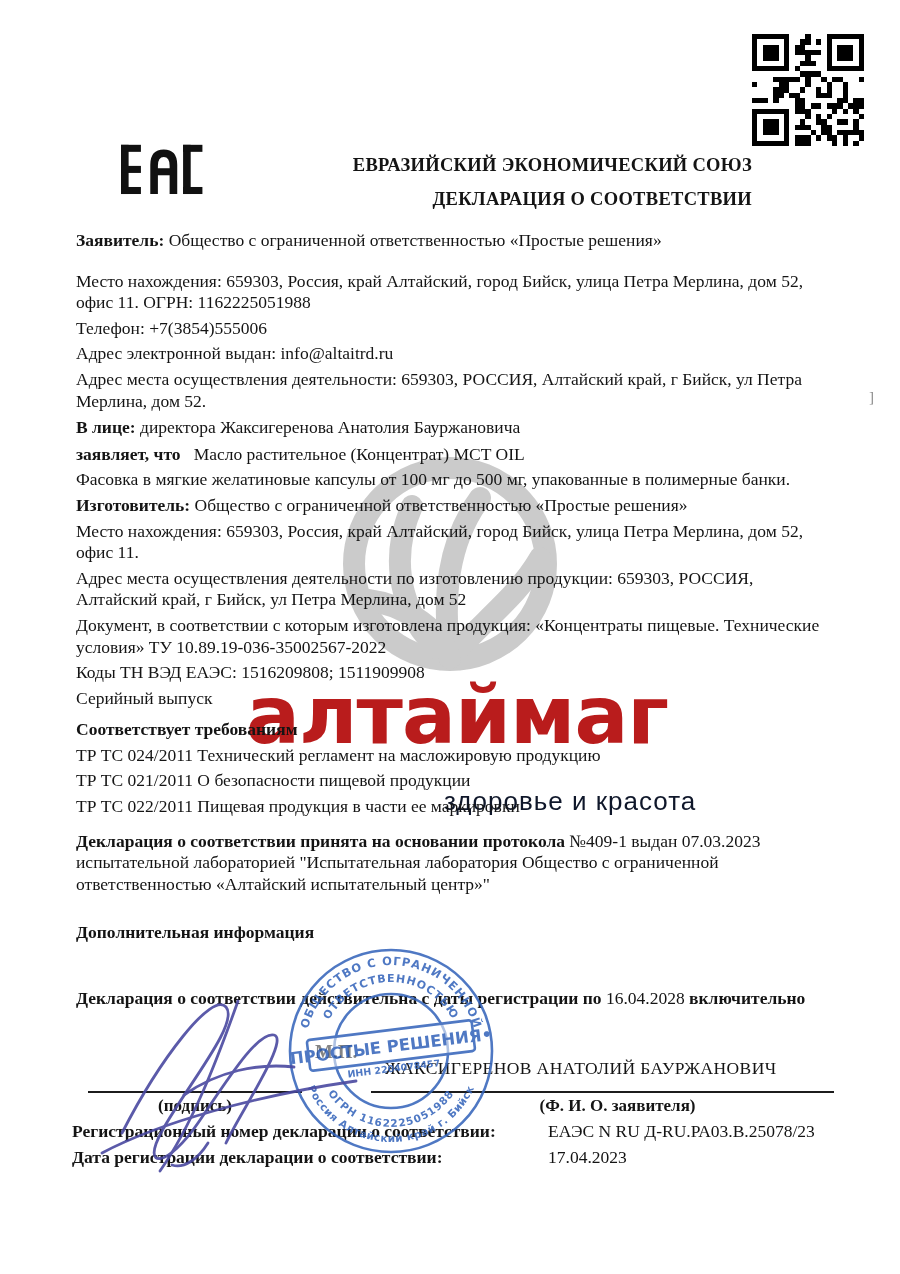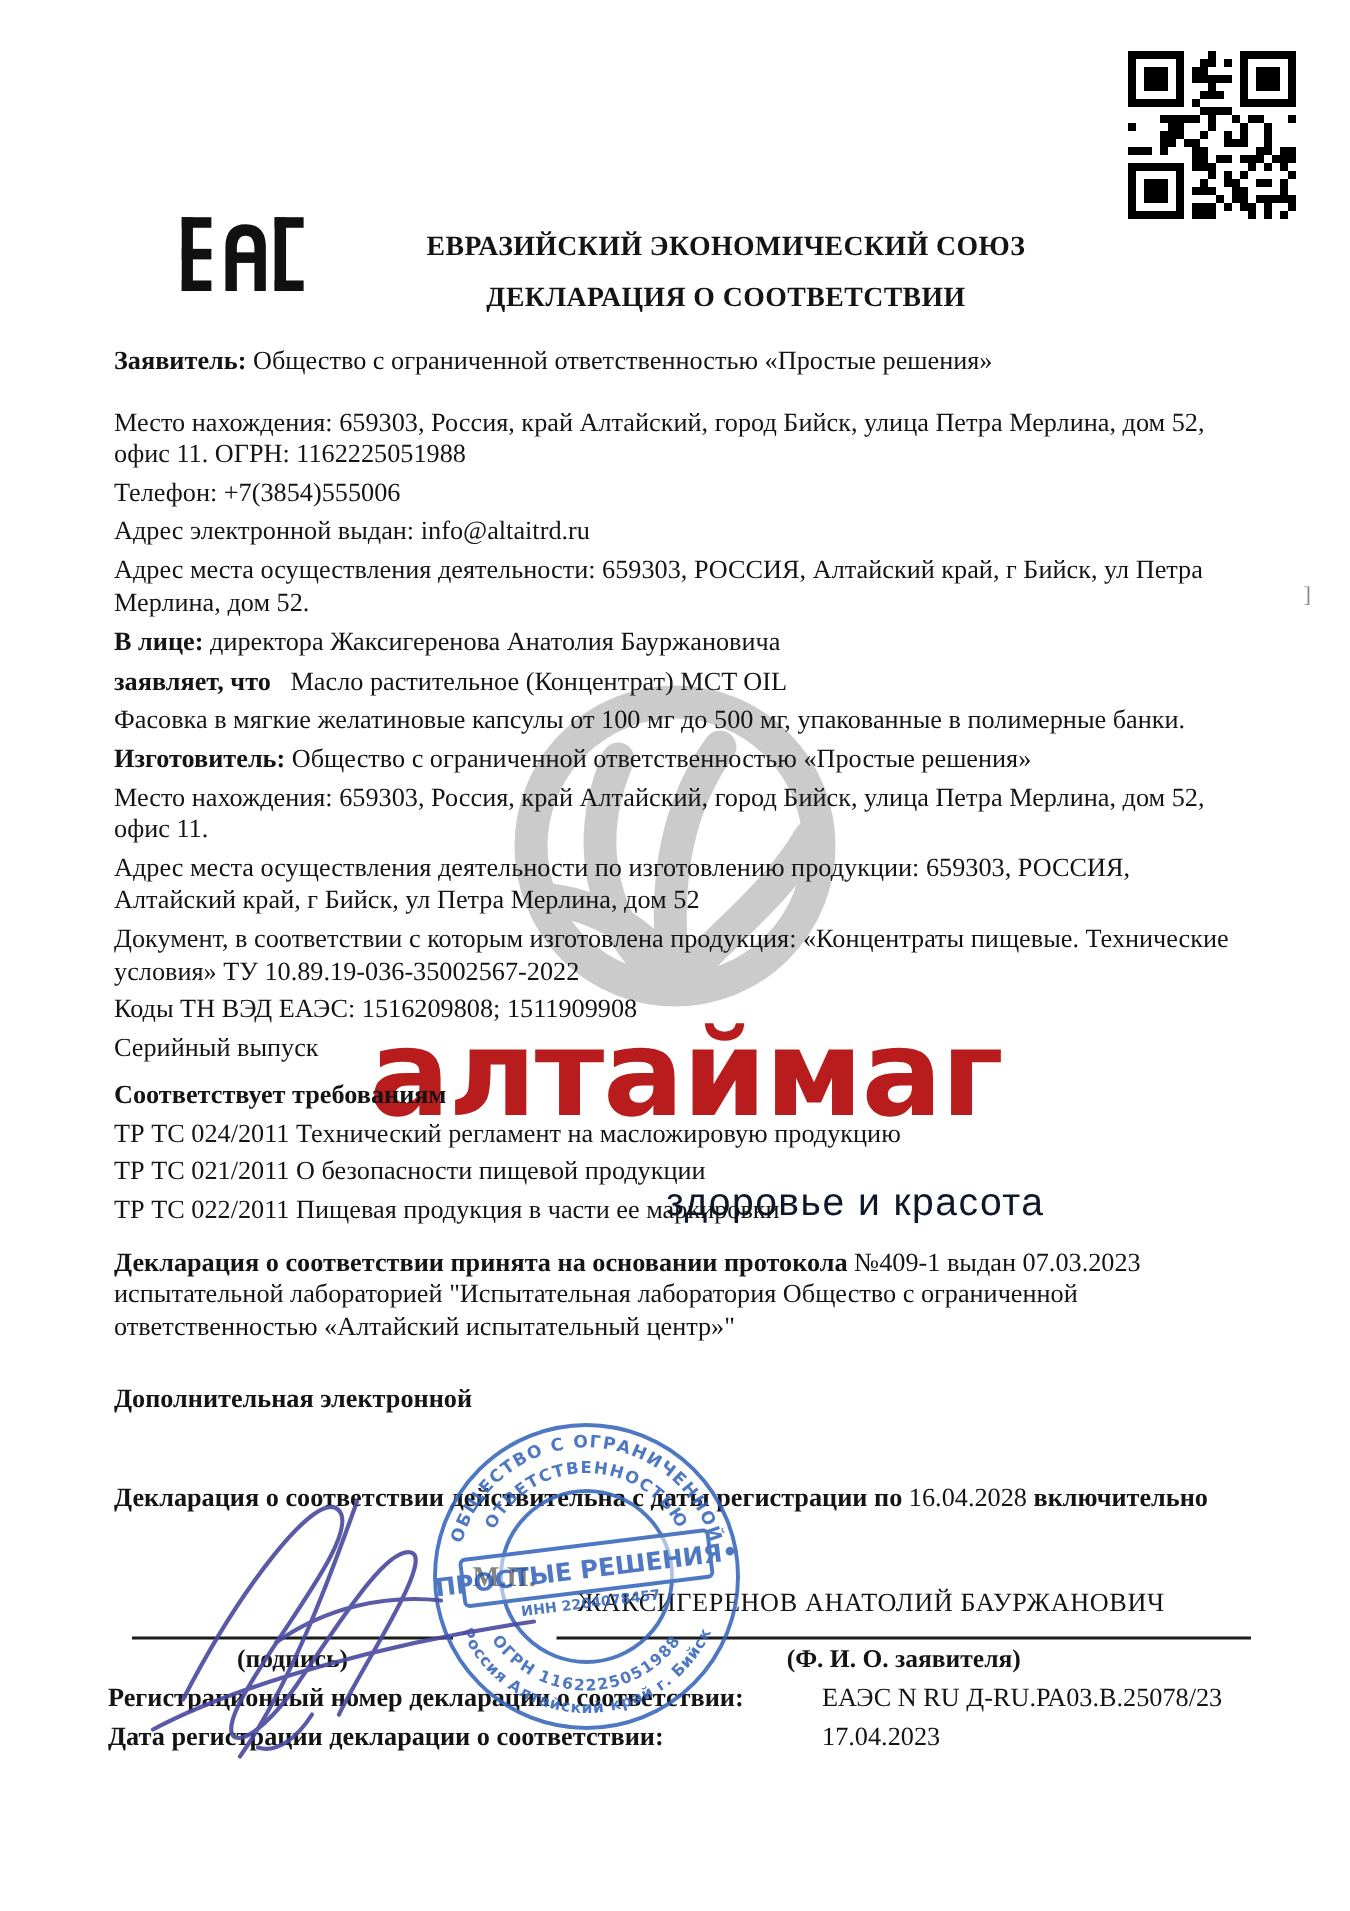--- a/index.html
+++ b/index.html
@@ -1,21 +1,21 @@
 <!DOCTYPE html>
 <html><head>
 <meta charset="utf-8">
 <style>
   html,body{margin:0;padding:0;background:#e8e8e8;}
   .page{position:relative;width:900px;height:1274px;background:#ffffff;overflow:hidden;
         font-family:"Liberation Serif",serif;font-size:17.5px;color:#141414;}
   
   .eac-logo{position:absolute;left:121px;top:127px;}
   .qr{position:absolute;left:752px;top:34px;width:112px;height:112px;}
-  .titles{position:absolute;left:204px;top:148px;width:560px;text-align:center;
+  .titles{position:absolute;left:192px;top:148px;width:560px;text-align:right;
           font-weight:bold;font-size:18.5px;line-height:34px;letter-spacing:.3px;}
   
   .wm-flower{position:absolute;left:328px;top:452px;z-index:0;opacity:.9;}
   .wm-brand{position:absolute;left:246px;top:668px;z-index:0;color:#b91c1c;
             font-family:"DejaVu Sans",sans-serif;font-weight:bold;font-size:80px;
             line-height:1.2;letter-spacing:-1px;}
   .wm-tagline{position:absolute;left:444px;top:786px;z-index:0;color:#0f172a;
             font-family:Liberation Sans, sans-serif;font-size:26px;letter-spacing:1px;}
   
   .flow{position:absolute;left:72px;width:770px;top:226px;line-height:21.6px;z-index:1;}
@@ -29,21 +29,21 @@
   .mt12{margin-top:13px !important;}
   .mt26{margin-top:27px !important;}
   .mt44{margin-top:44px !important;}
   .artifact{position:absolute;left:869px;top:389px;color:#8a8a8a;font-size:15px;z-index:1;}
   
   .sig-line{position:absolute;height:2px;background:#1c1c1c;z-index:2;}
   .line-sign{left:88px;top:1091px;width:214px;}
   .line-name{left:371px;top:1091px;width:463px;}
   .cap{position:absolute;z-index:2;font-weight:bold;font-size:17px;text-align:center;}
   .cap-sign{left:88px;top:1096px;width:214px;}
-  .cap-name{left:371px;top:1096px;width:463px;}
+  .cap-name{left:386px;top:1096px;width:463px;}
   .mp{position:absolute;left:315px;top:1041px;z-index:2;font-weight:bold;font-size:19px;}
   .fio{position:absolute;left:385px;top:1058px;z-index:2;font-size:17.5px;letter-spacing:.4px;}
   .stamp{position:absolute;left:284px;top:944px;z-index:3;opacity:.87;}
   .autograph{position:absolute;left:88px;top:975px;z-index:4;opacity:.9;}
   
   .reg-row{position:absolute;left:72px;width:770px;z-index:2;}
   .reg1{top:1121px;}
   .reg2{top:1147px;}
   .reg-label{font-weight:bold;}
   .reg-value{position:absolute;left:476px;top:0;font-weight:normal;}
@@ -231,21 +231,21 @@
     <p>Коды ТН ВЭД ЕАЭС: 1516209808; 1511909908</p>
     <p class="mb10">Серийный выпуск</p>
 
     <p class="b">Соответствует требованиям</p>
     <p>ТР ТС 024/2011 Технический регламент на масложировую продукцию</p>
     <p>ТР ТС 021/2011 О безопасности пищевой продукции</p>
     <p>ТР ТС 022/2011 Пищевая продукция в части ее маркировки</p>
 
     <p class="mt12"><span class="b">Декларация о соответствии принята на основании протокола</span><span> №409-1 выдан 07.03.2023 испытательной лабораторией "Испытательная лаборатория Общество с ограниченной ответственностью «Алтайский испытательный центр»"</span></p>
 
-    <p class="b mt26">Дополнительная электронной</p>
+    <p class="b mt26">Дополнительная информация</p>
 
     <p class="mt44"><span class="b">Декларация о соответствии действительна с даты регистрации по </span><span>16.04.2028</span><span class="b"> включительно</span></p>
   </div>
 
   <div class="sig-line line-sign"></div>
   <div class="sig-line line-name"></div>
   <div class="cap cap-sign">(подпись)</div>
   <div class="cap cap-name">(Ф. И. О. заявителя)</div>
   <div class="mp">М.П.</div>
   <div class="fio">ЖАКСИГЕРЕНОВ АНАТОЛИЙ БАУРЖАНОВИЧ</div>

